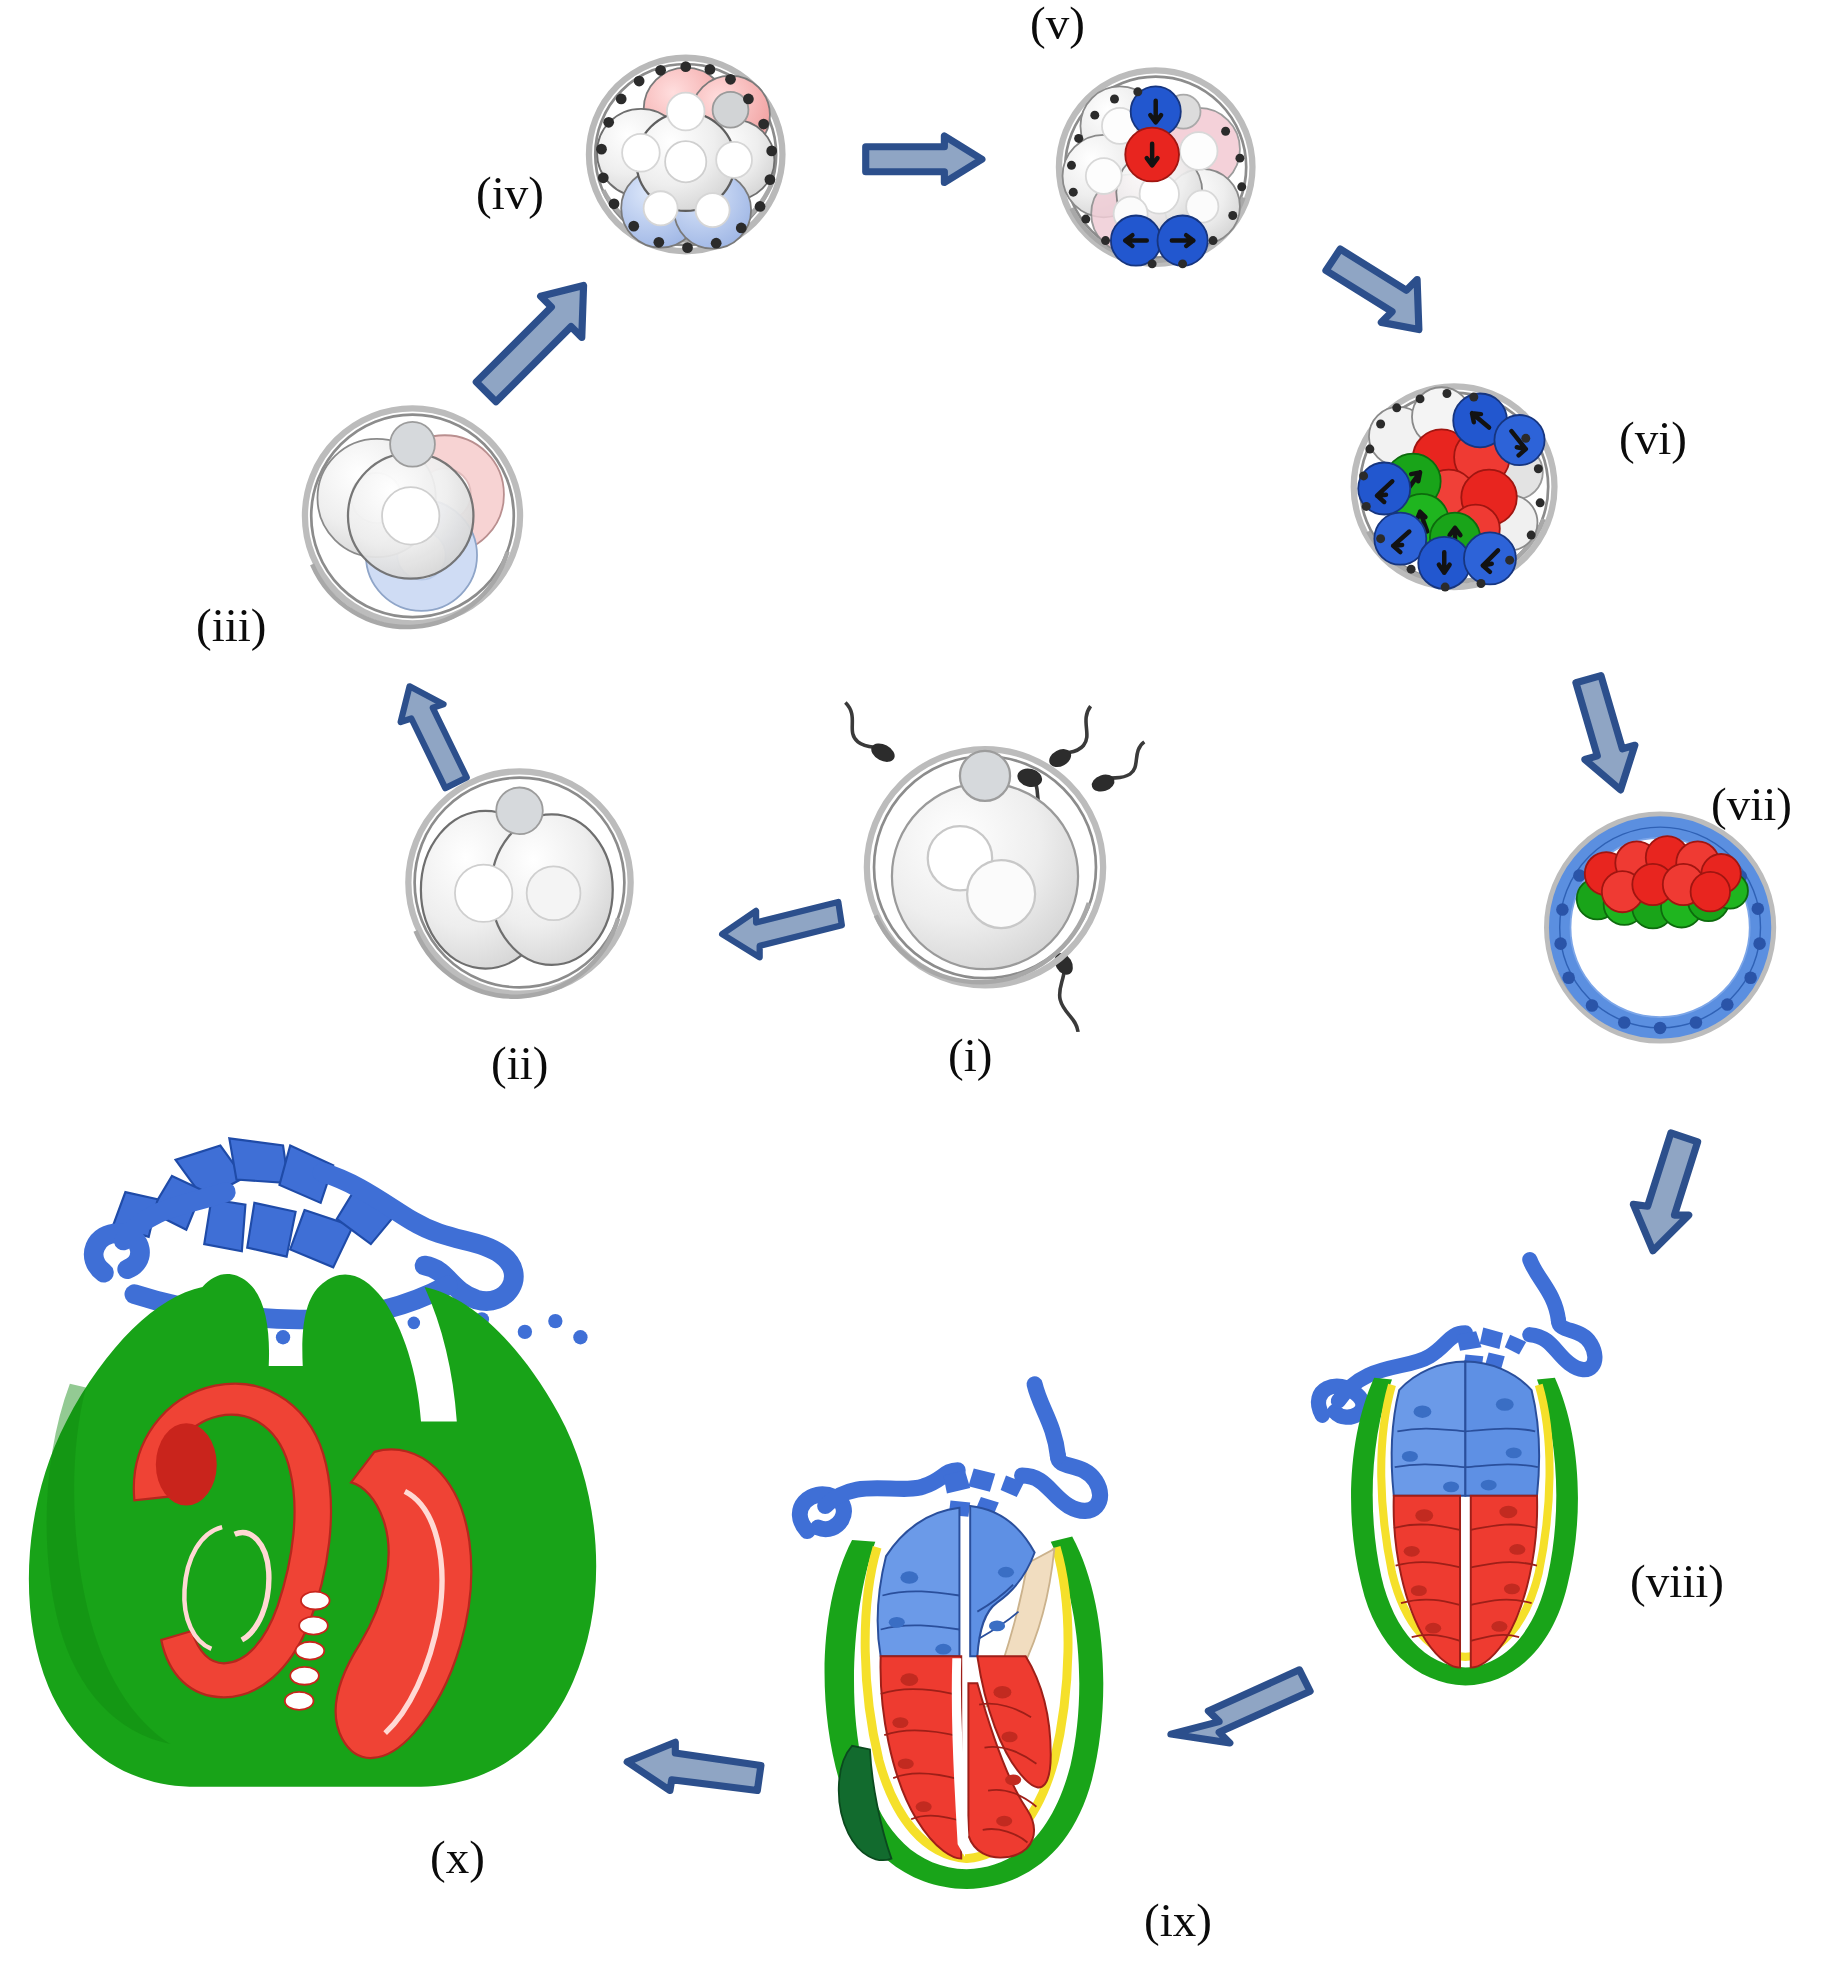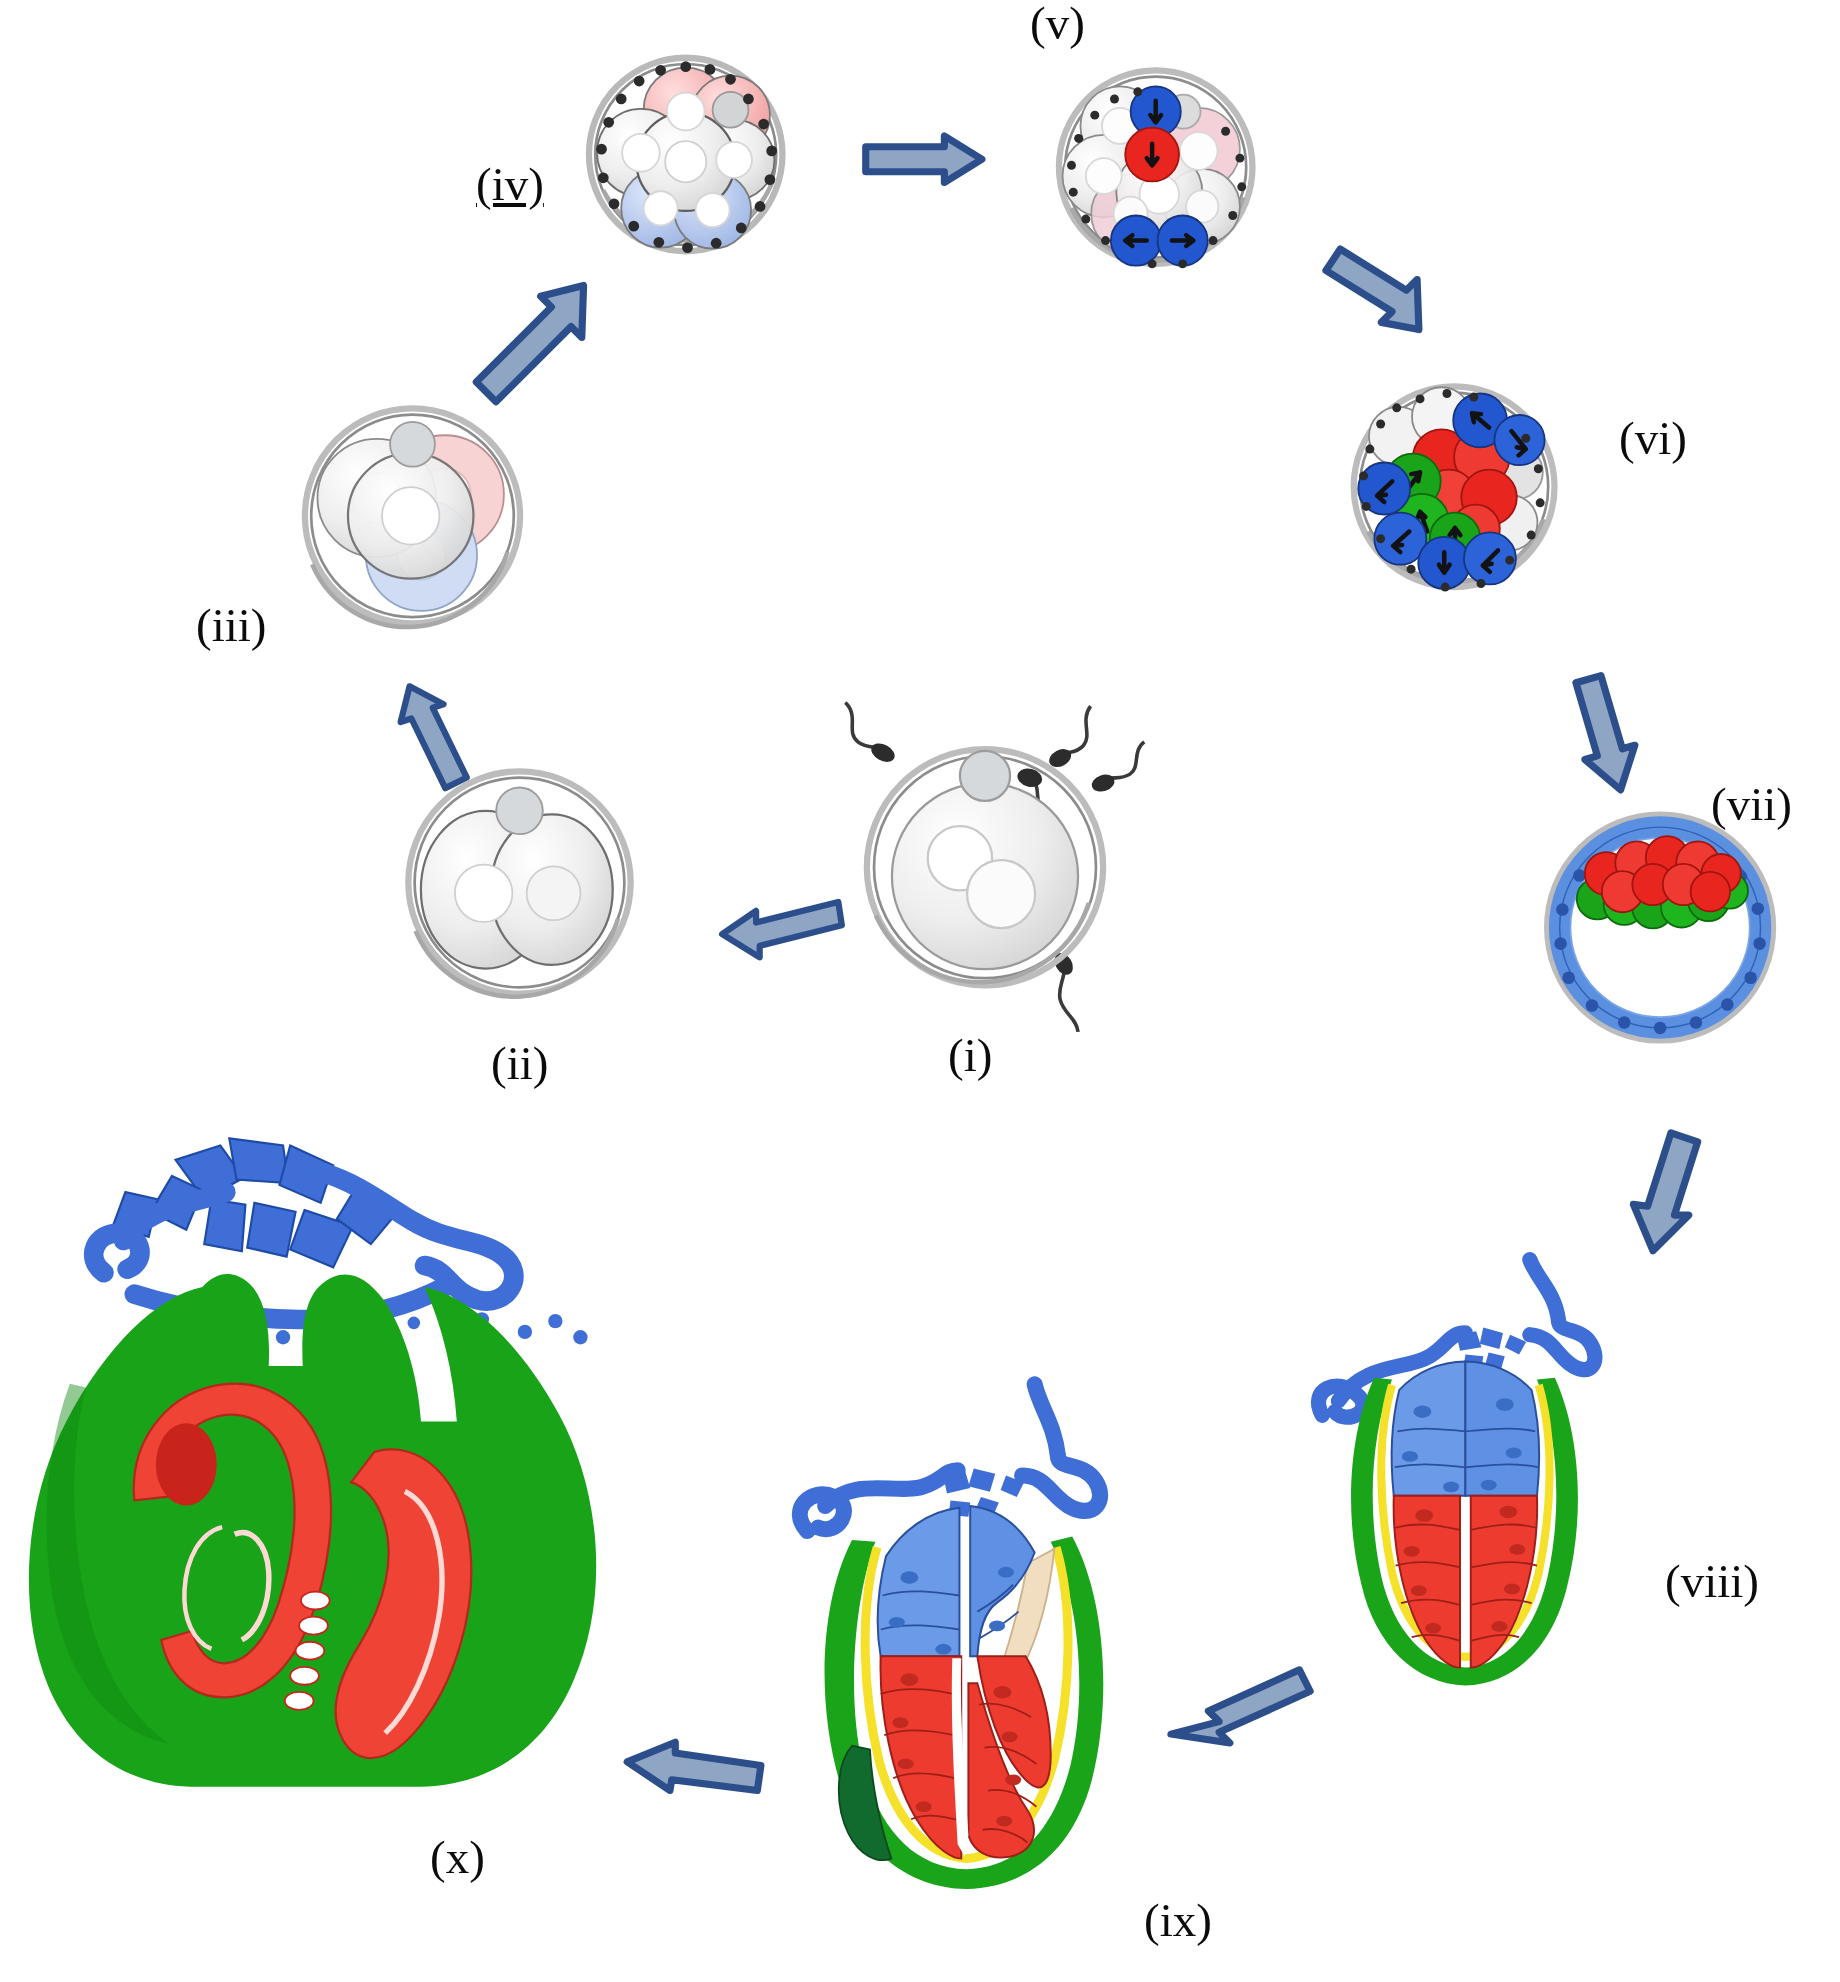--- a/index.html
+++ b/index.html
@@ -70,21 +70,21 @@
         <circle cx="190" cy="202" r="6"></circle>
         <circle cx="211" cy="178" r="6"></circle>
     <circle cx="222" cy="148" r="6"></circle>
         <circle cx="224" cy="116" r="6"></circle>
         <circle cx="215" cy="86" r="6"></circle>
     <circle cx="198" cy="58" r="6"></circle>
         <circle cx="178" cy="36" r="6"></circle>
   </g>
 </svg>
 </div>
-<div class="label" style="left:476px;top:161px;text-decoration:underline;">(iv)</div>
+<div class="label" style="left:476px;top:170px;">(iv)</div>
 
 <div class="stage" style="left:1041px;top:56px;">
 <svg width="233" height="224" viewBox="0 0 260 250">
   <circle cx="128" cy="124" r="108" fill="none" stroke="#bcbcbc" stroke-width="7"></circle>
   <circle cx="128" cy="124" r="101" fill="none" stroke="#8c8c8c" stroke-width="3"></circle>
   <path d="M34 170 A104 104 0 0 0 226 158" fill="none" stroke="#a8a8a8" stroke-width="5"></path>
   <g>
     <circle cx="88" cy="78" r="44" fill="url(#gCellGrey)" stroke="#8a8a8a" stroke-width="2"></circle>
     <circle cx="176" cy="104" r="46" fill="#f3c9d3" stroke="#8a8a8a" stroke-width="2" opacity="0.85"></circle>
     <circle cx="70" cy="134" r="46" fill="url(#gCellGrey)" stroke="#8a8a8a" stroke-width="2"></circle>
@@ -319,21 +319,21 @@
       <ellipse cx="144" cy="406" rx="9" ry="6"></ellipse>
           <ellipse cx="248" cy="404" rx="9" ry="6"></ellipse>
       <ellipse cx="160" cy="448" rx="9" ry="6"></ellipse>
           <ellipse cx="234" cy="446" rx="9" ry="6"></ellipse>
     </g>
   </g>
 
   <path d="M192 304 L200 304 L200 470 L192 470 Z" fill="#ffffff"></path>
 </svg>
 </div>
-<div class="label" style="left:1665px;top:1558px;">(viii)</div>
+<div class="label" style="left:1630px;top:1558px;">(viii)</div>
 
 <div class="stage" style="left:766px;top:1361px;">
 <svg width="403" height="537" viewBox="0 0 450 600">
   <g fill="none" stroke="#3f6fd6" stroke-width="18" stroke-linecap="round">
     <path d="M46 190 C24 166 50 140 76 152 C100 164 80 196 58 186"></path>
     <path d="M66 162 C100 128 146 150 176 140 C196 134 200 122 214 122"></path>
     <path d="M286 128 C312 128 318 150 338 162 C366 178 382 156 368 134 C354 112 326 122 326 106"></path>
     <path d="M326 106 C322 70 306 52 300 26"></path>
   </g>
   <g fill="#3f6fd6">

